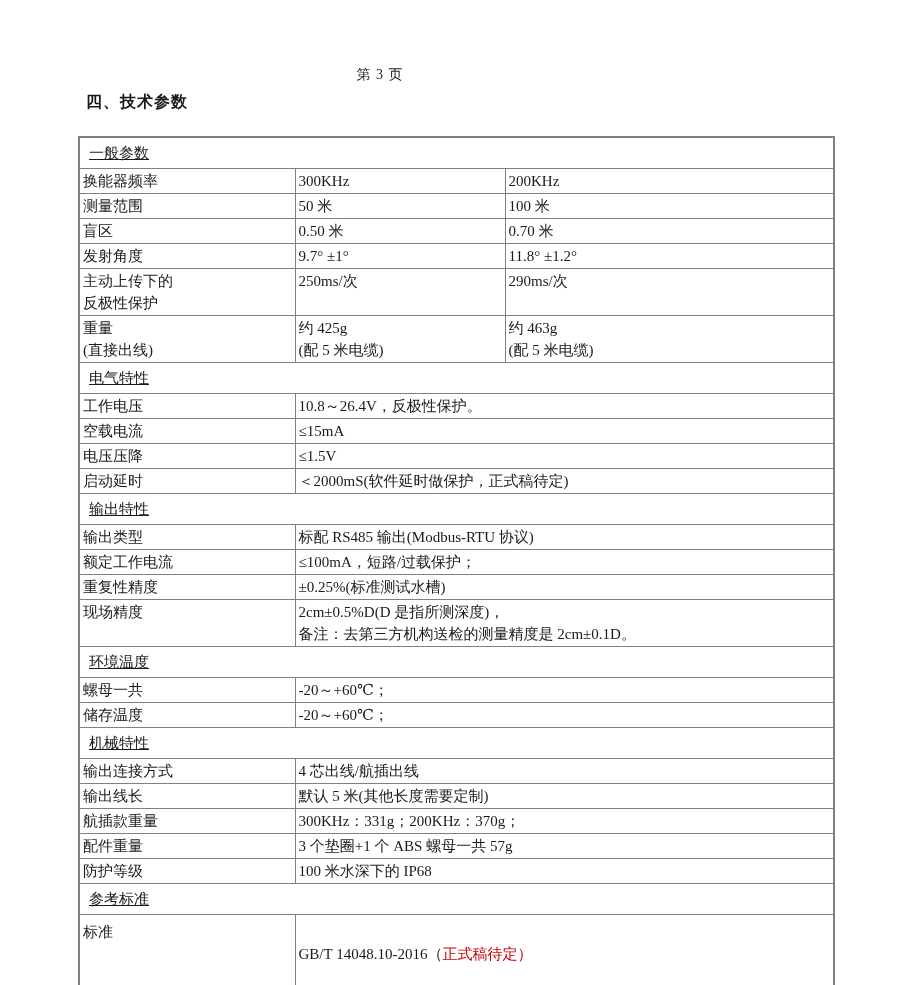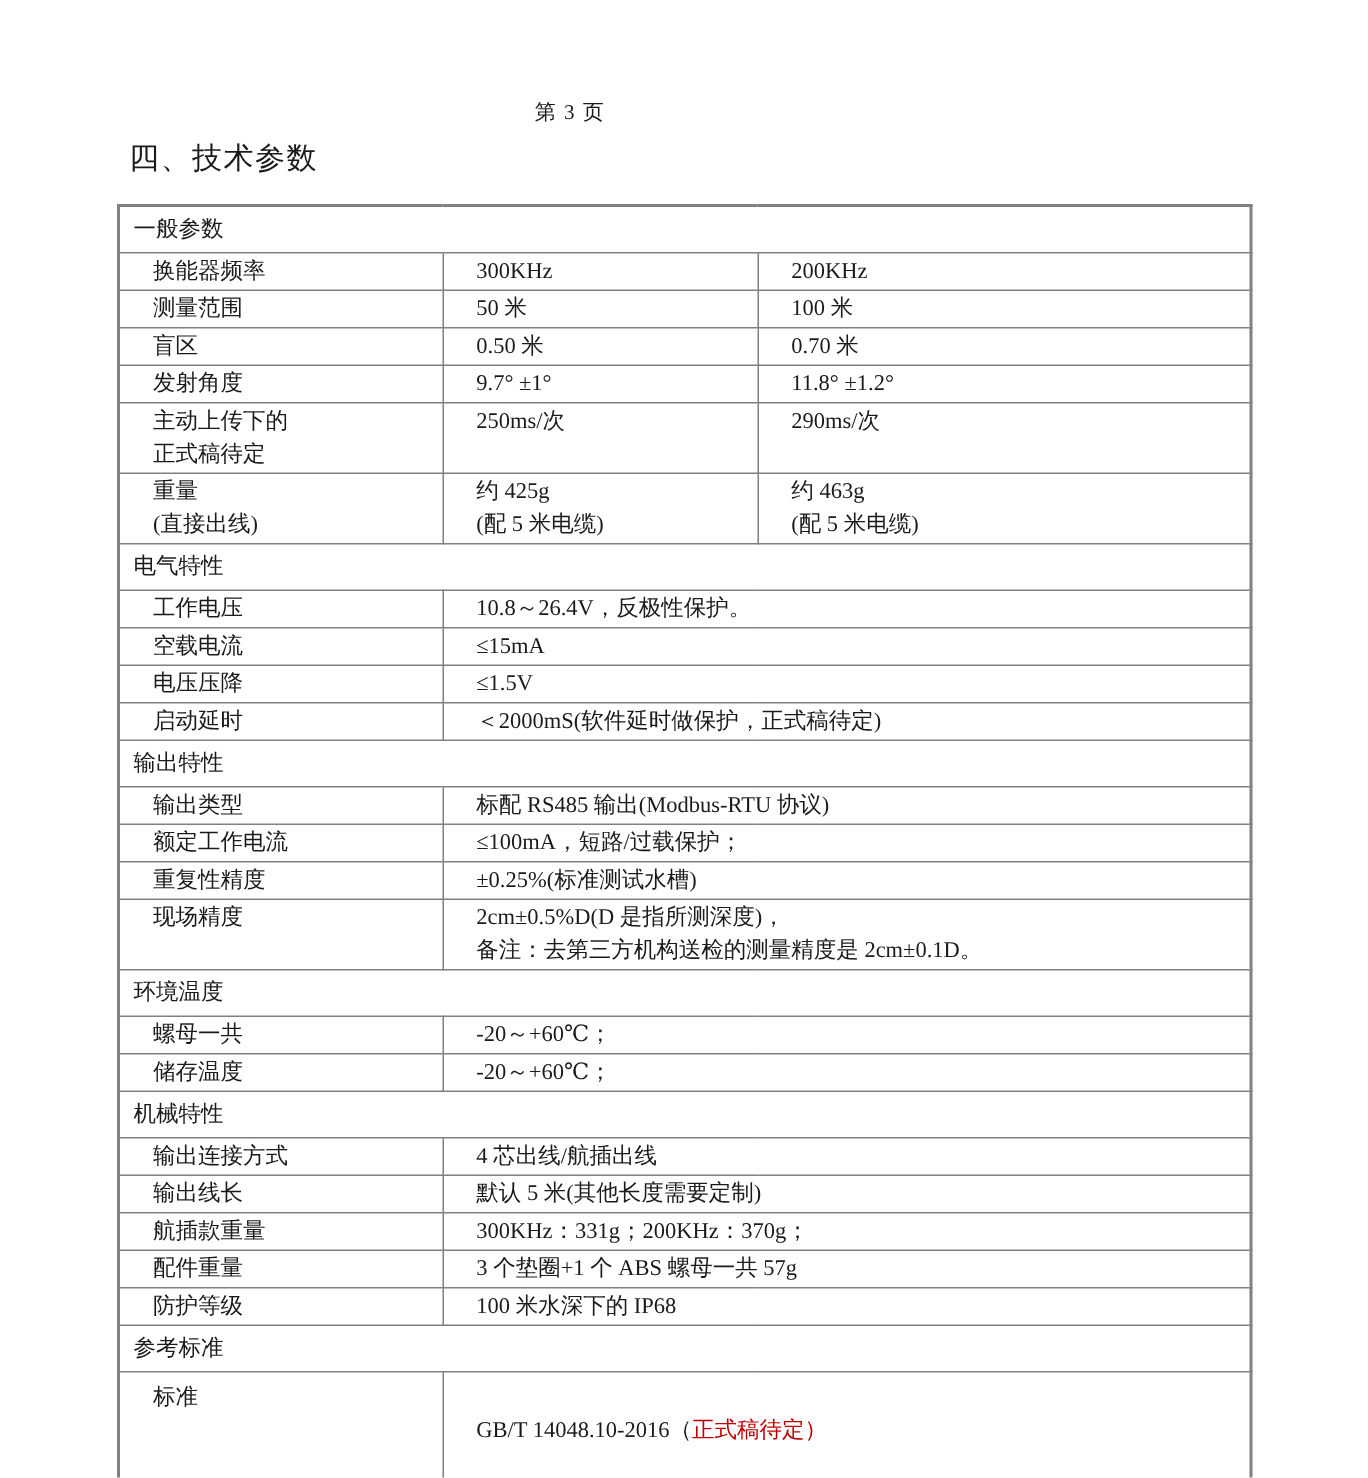--- a/index.html
+++ b/index.html
@@ -7,34 +7,34 @@
     width:912px; height:985px; background:#ffffff; position:relative;
     font-family:"Liberation Serif","DejaVu Serif",serif;
     color:#1a1a1a;
   }
   .page-number {
     position:absolute; top:66px; left:0; width:760px;
     text-align:center; font-size:14px; letter-spacing:1px;
   }
   .doc-title {
     position:absolute; top:92px; left:86px;
-    font-size:20px; font-weight:normal; letter-spacing:1px;
+    font-size:16px; font-weight:bold; letter-spacing:1px;
   }
   table.params {
     position:absolute; top:136px; left:78px; width:757px;
     border-collapse:collapse; table-layout:fixed;
     font-size:15px;
   }
   table.params, table.params td { border:1px solid #808080; }
   table.params { border-width:2px; }
   td {
-    padding:1px 22px; line-height:22px; vertical-align:middle;
+    padding:1px 3px; line-height:22px; vertical-align:middle;
     white-space:pre-line; overflow:hidden;
   }
-  tr.sec td { padding:4px 9px; }
+  tr.sec td { padding:4px 9px;text-decoration:underline; }
   td.std { padding-top:6px; padding-bottom:6px; vertical-align:top; }
   .std-line1 { margin-bottom:12px; }
   .red { color:#c00000; }
 </style>
 </head>
 <body>
 
 <div class="page-number">第 3 页</div>
 <div class="doc-title">四、技术参数</div>
 
@@ -63,21 +63,21 @@
       <td>0.50 米</td>
       <td>0.70 米</td>
     </tr>
     <tr>
       <td>发射角度</td>
       <td>9.7° ±1°</td>
       <td>11.8° ±1.2°</td>
     </tr>
     <tr>
       <td>主动上传下的
-正式稿待定</td>
+反极性保护</td>
       <td style="vertical-align:top">250ms/次</td>
       <td style="vertical-align:top">290ms/次</td>
     </tr>
     <tr>
       <td>重量
 (直接出线)</td>
       <td>约 425g
 (配 5 米电缆)</td>
       <td>约 463g
 (配 5 米电缆)</td>

